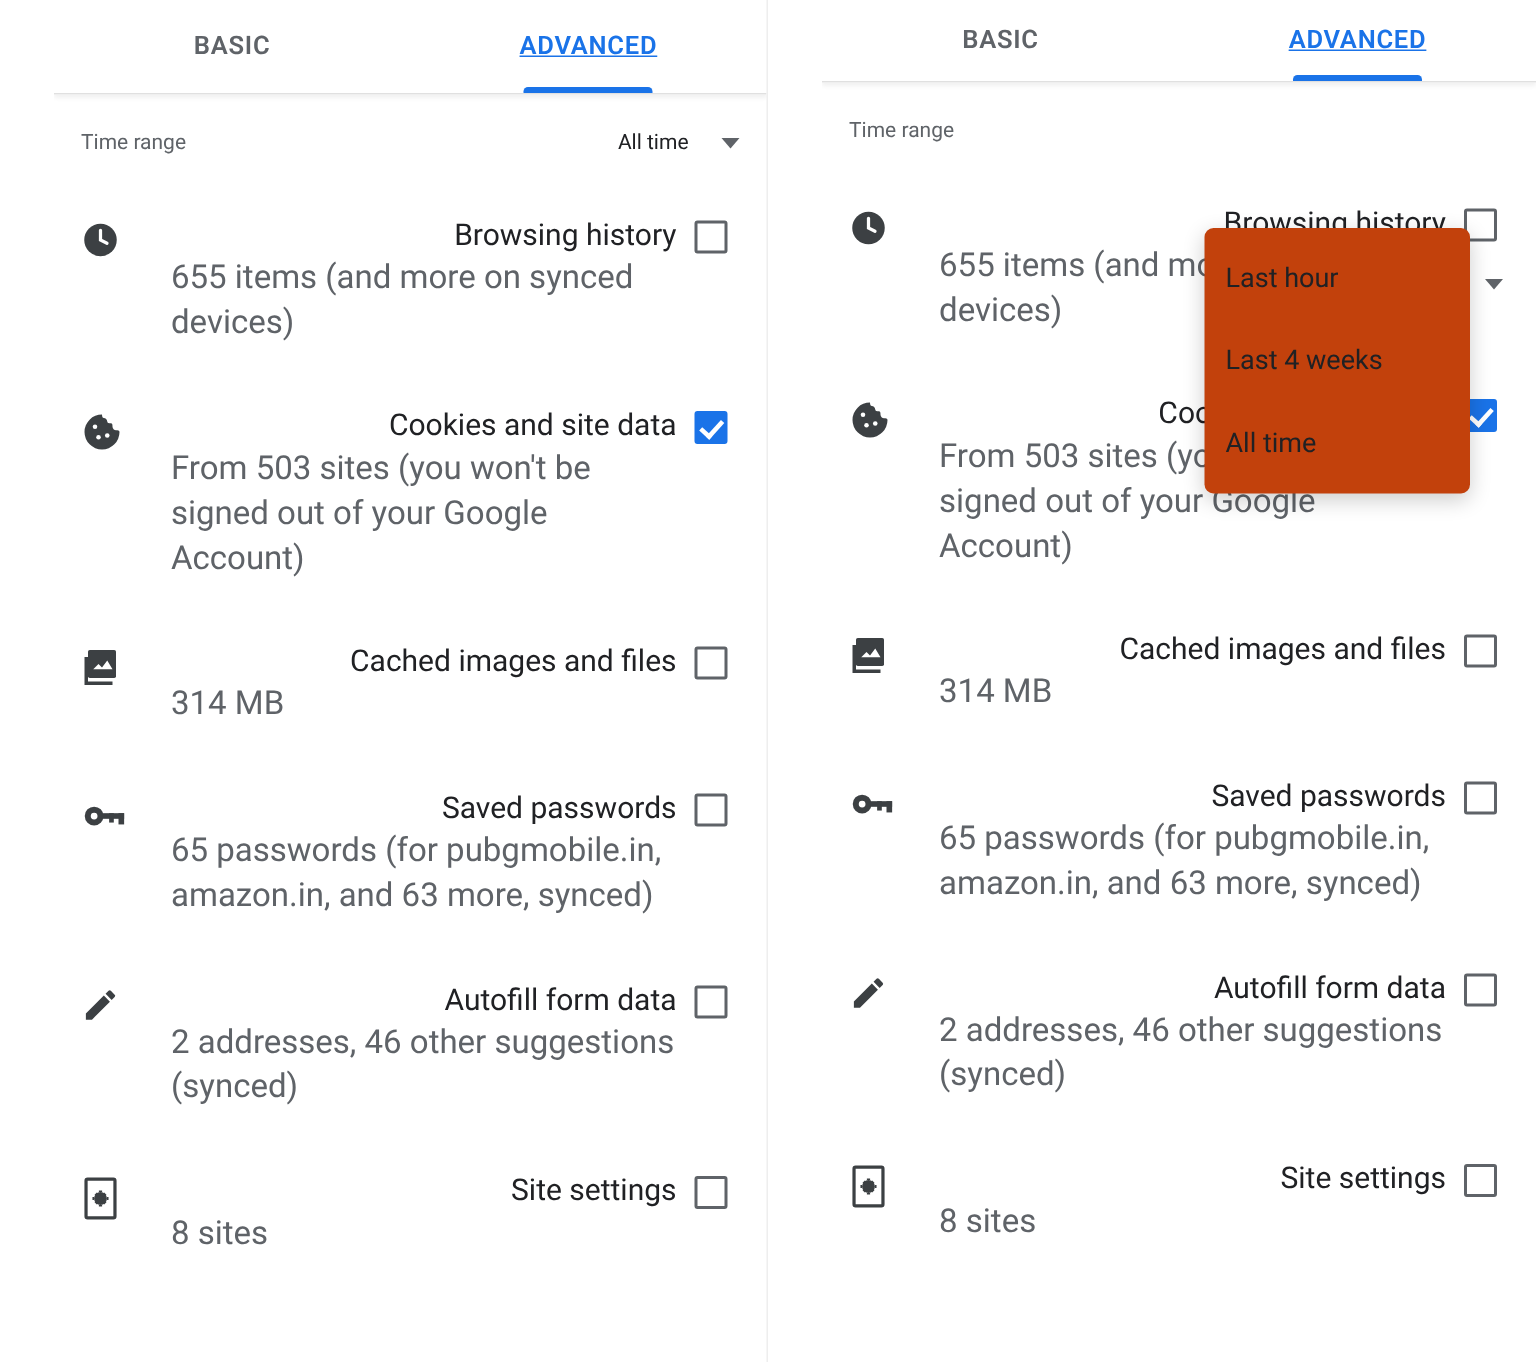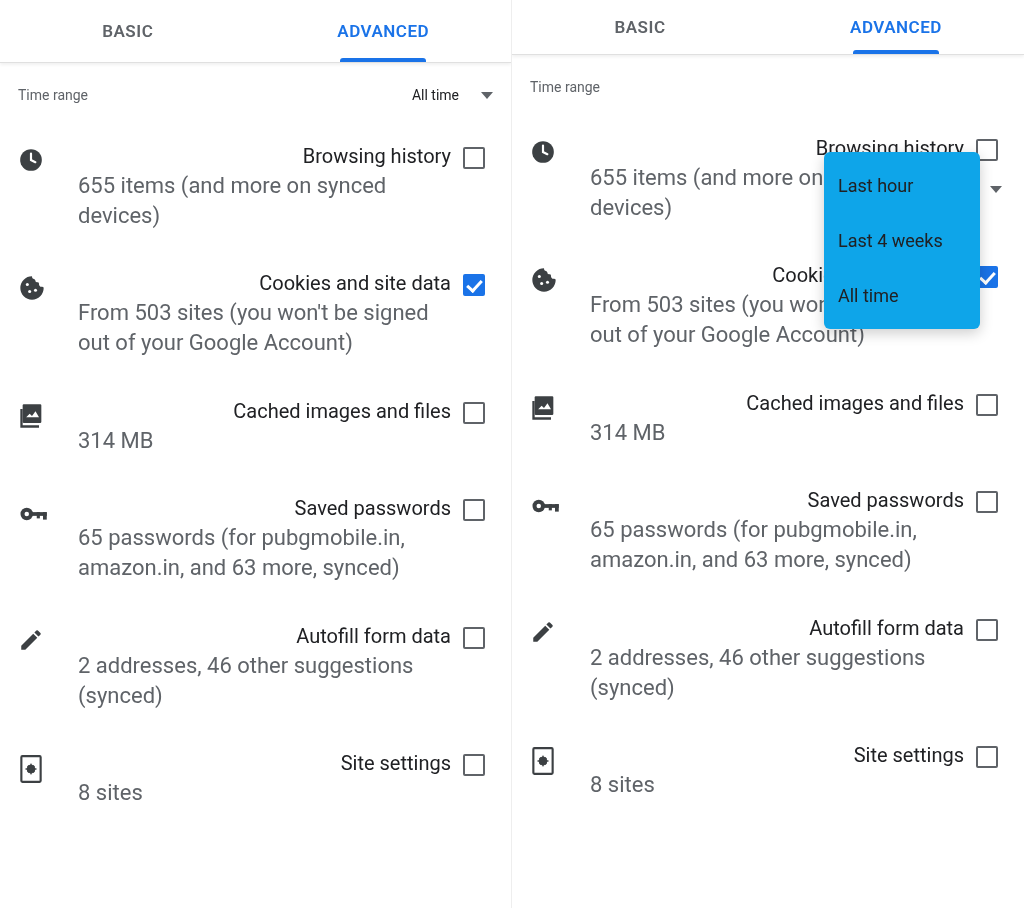--- a/index.html
+++ b/index.html
@@ -11,20 +11,21 @@
     display: flex;
     background: #fff;
     color: #202124;
   }
   .panel {
     position: relative;
     width: 512px;
     height: 908px;
     background: #fff;
     overflow: hidden;
+    margin-left: 36px;
   }
   .panel-left { border-right: 1px solid #eee; }
 
   
   .app-bar {
     display: flex;
     align-items: center;
     height: 70px;
     padding: 0 14px;
   }
@@ -61,21 +62,21 @@
     flex: 1;
     display: flex;
     align-items: center;
     justify-content: center;
     font-size: 17px;
     font-weight: 600;
     letter-spacing: 0.5px;
     color: #5f6368;
     position: relative;
   }
-  .tab.active { color: #1a73e8; }
+  .tab.active { color: #1a73e8; text-decoration: underline; }
   .tab.active::after {
     content: "";
     position: absolute;
     bottom: 0;
     height: 4px;
     width: 86px;
     background: #1a73e8;
     border-radius: 3px 3px 0 0;
   }
 
@@ -150,22 +151,22 @@
     border: solid #fff;
     border-width: 0 3px 3px 0;
     transform: rotate(42deg);
   }
 
   
   .dropdown {
     position: absolute;
     right: 44px;
     top: 152px;
-    width: 156px;
-    background: #0ea5e9;
+    width: 177px;
+    background: #c2410c;
     border-radius: 6px;
     box-shadow: 0 4px 14px rgba(0,0,0,0.2);
     padding: 6px 0;
     z-index: 10;
   }
   .dropdown-item {
     font-size: 18px;
     color: #202124;
     padding: 17px 14px;
   }

